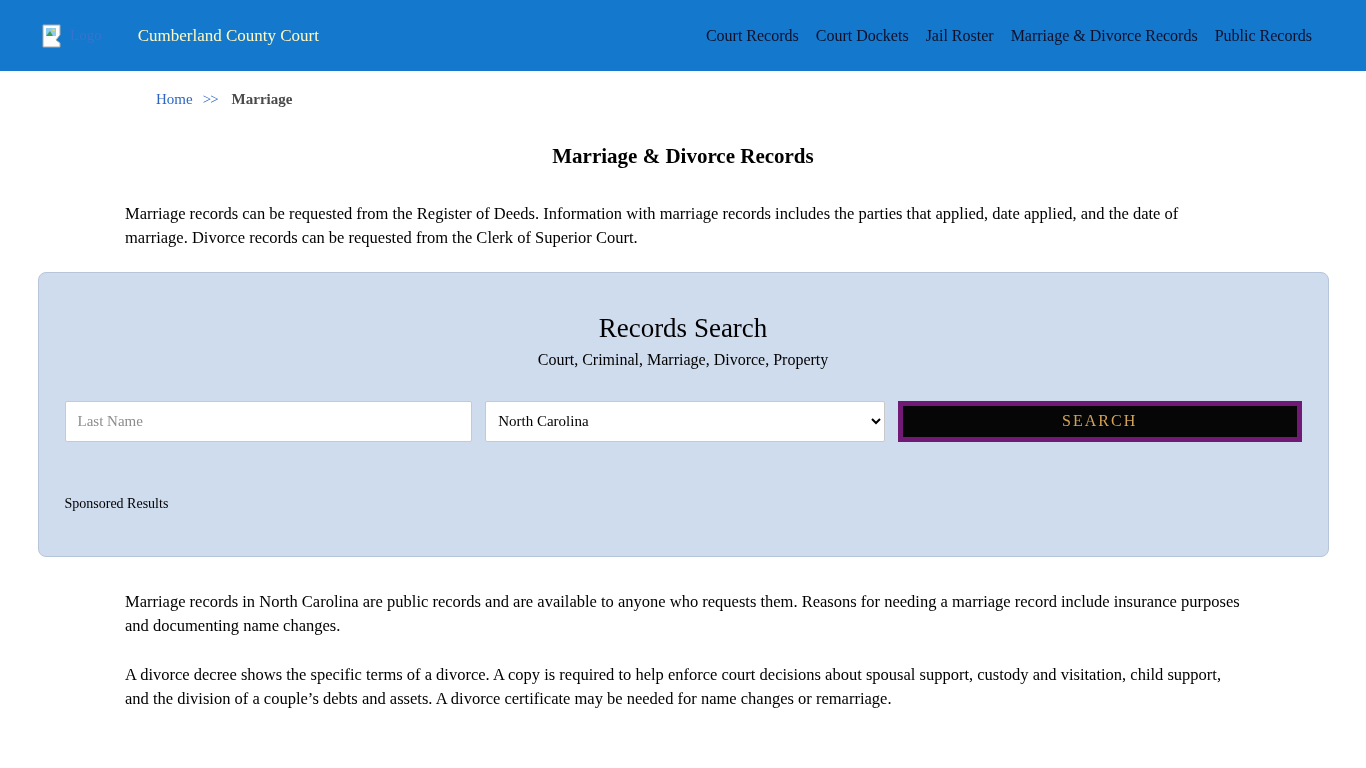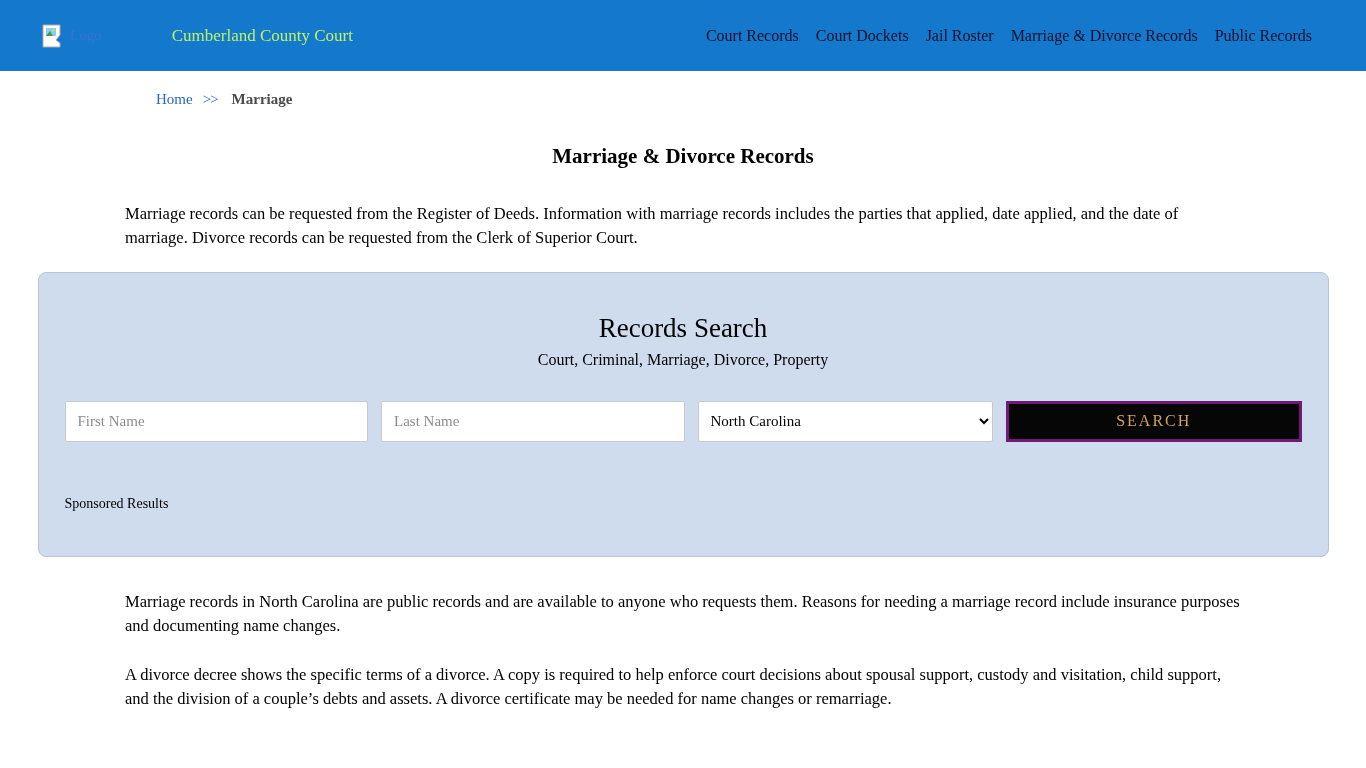--- a/index.html
+++ b/index.html
@@ -17,21 +17,21 @@
     font-family:"Liberation Serif", serif;color:#000;
   }
   
   .topbar{
     height:71px;background:var(--header-blue);
     display:flex;align-items:center;
     padding:0 54px 0 40px;
   }
   .logo-link{display:flex;align-items:center;text-decoration:none;}
   .logo-alt{color:#3b74cf;font-size:15px;margin-left:4px;opacity:.85;}
-  .site-title{font-size:17px;color:#bef264;margin-left:70px;font-weight:400;}
+  .site-title{font-size:17px;color:#fef9c3;margin-left:36px;font-weight:400;}
   .nav{margin-left:auto;display:flex;align-items:center;gap:17px;}
   .nav a{color:#10102a;font-size:16px;text-decoration:none;white-space:nowrap;}
   
   .breadcrumb{margin:20px 0 0 156px;font-size:15px;display:flex;align-items:center;}
   .breadcrumb a{color:var(--link-blue);text-decoration:none;}
   .breadcrumb .sep{color:var(--link-blue);margin:0 10px;letter-spacing:-1px;}
   .breadcrumb .current{color:#4a4a4a;font-weight:bold;margin-left:4px;}
   
   .page-title{text-align:center;font-size:21px;font-weight:bold;margin:36px 0 0;}
   .copy{margin:0 125px;font-size:16.5px;line-height:1.45;}
@@ -54,21 +54,21 @@
     border:1px solid #c9c9c9;border-radius:2px;background:#fff;
     padding:0 12px;font:15px "Liberation Serif", serif;color:#333;
   }
   .txt-input::placeholder{color:#8d8d8d;}
   .state-select{
     border:1px solid #c9c9c9;border-radius:2px;background:#fff;
     padding:0 8px;font:15px "Liberation Serif", serif;color:#000;
   }
   .search-btn{
     background:var(--button-black);color:var(--button-gold);
-    border:3px solid #701a75;
+    border:5px solid #701a75;
     font:16px "Liberation Serif", serif;letter-spacing:2px;cursor:pointer;
   }
   .sponsored{margin-top:54px;font-size:14px;padding-left:0;}
 </style>
 </head>
 <body>
 
 <header class="topbar">
   <a class="logo-link" href="#">
     <span style="display:inline-flex;">
@@ -97,21 +97,20 @@
   <span class="current">Marriage</span>
 </div>
 
 <h1 class="page-title">Marriage &amp; Divorce Records</h1>
 <p class="copy intro">Marriage records can be requested from the Register of Deeds. Information with marriage records includes the parties that applied, date applied, and the date of marriage. Divorce records can be requested from the Clerk of Superior Court.</p>
 
 <section class="panel">
   <h2 class="panel-title">Records Search</h2>
   <div class="panel-sub">Court, Criminal, Marriage, Divorce, Property</div>
   <div class="form-row">
-    <input type="text" class="txt-input" placeholder="First Name" style="">
     <input type="text" class="txt-input" placeholder="Last Name" style="">
     <select class="state-select">
       <option selected="">North Carolina</option>
     </select>
     <button class="search-btn">SEARCH</button>
   </div>
   <div class="sponsored">Sponsored Results</div>
 </section>
 
 <p class="copy para1">Marriage records in North Carolina are public records and are available to anyone who requests them. Reasons for needing a marriage record include insurance purposes and documenting name changes.</p>

